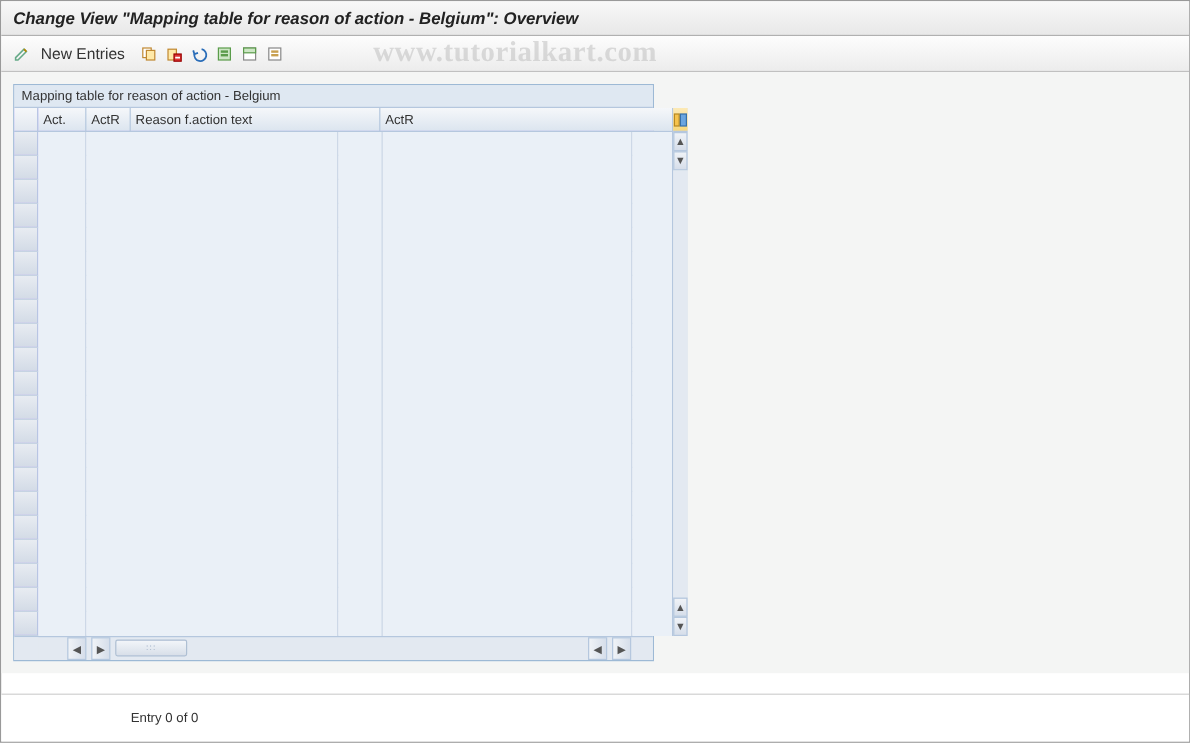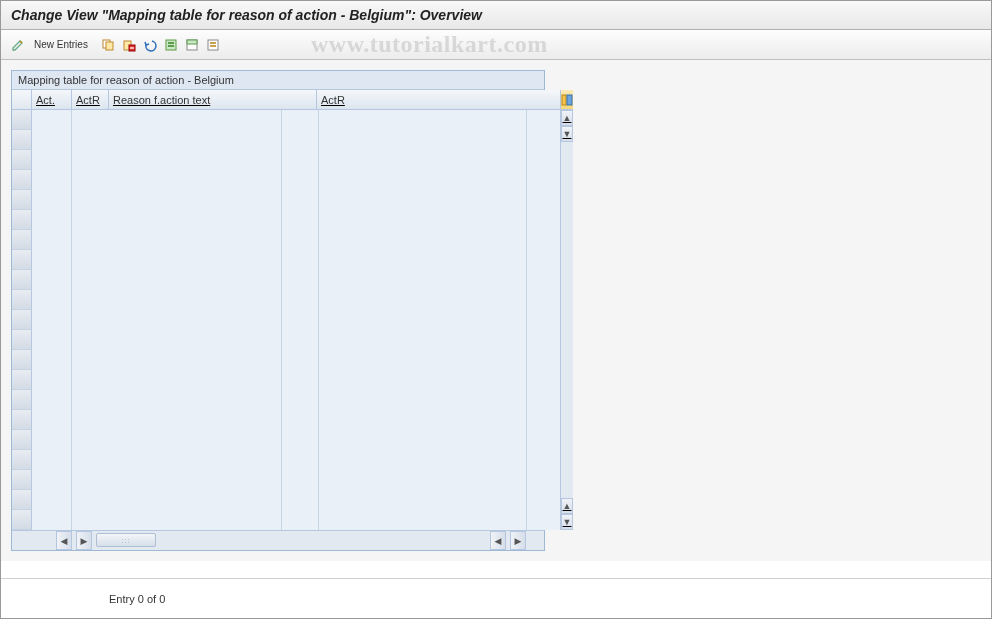--- a/index.html
+++ b/index.html
@@ -42,21 +42,21 @@
       width: 18px;
       height: 18px;
       display: inline-flex;
       align-items: center;
       justify-content: center;
       cursor: pointer;
       border: 1px solid transparent;
       border-radius: 2px;
     }
     .new-entries {
-      font-size: 10px;
+      font-size: 13px;
       color: #333;
       padding: 0 8px 0 4px;
       cursor: pointer;
     }
     .watermark {
       position: absolute;
       top: 30px;
       left: 310px;
       font-size: 24px;
       font-weight: bold;
@@ -79,21 +79,20 @@
     .table-title {
       background: #dfe8f2;
       border-bottom: 1px solid #b5c7de;
       padding: 3px 6px;
       font-size: 11px;
       color: #333;
     }
     .grid-wrapper {
       display: flex;
       background: #c4b5fd;
-      text-decoration: underline;
     }
     .row-headers-col {
       display: flex;
       flex-direction: column;
     }
     .row-header-top {
       height: 20px;
       width: 20px;
       background: linear-gradient(to bottom, #f5f7fa, #e2e8f0);
       border-right: 1px solid #b5c7de;

